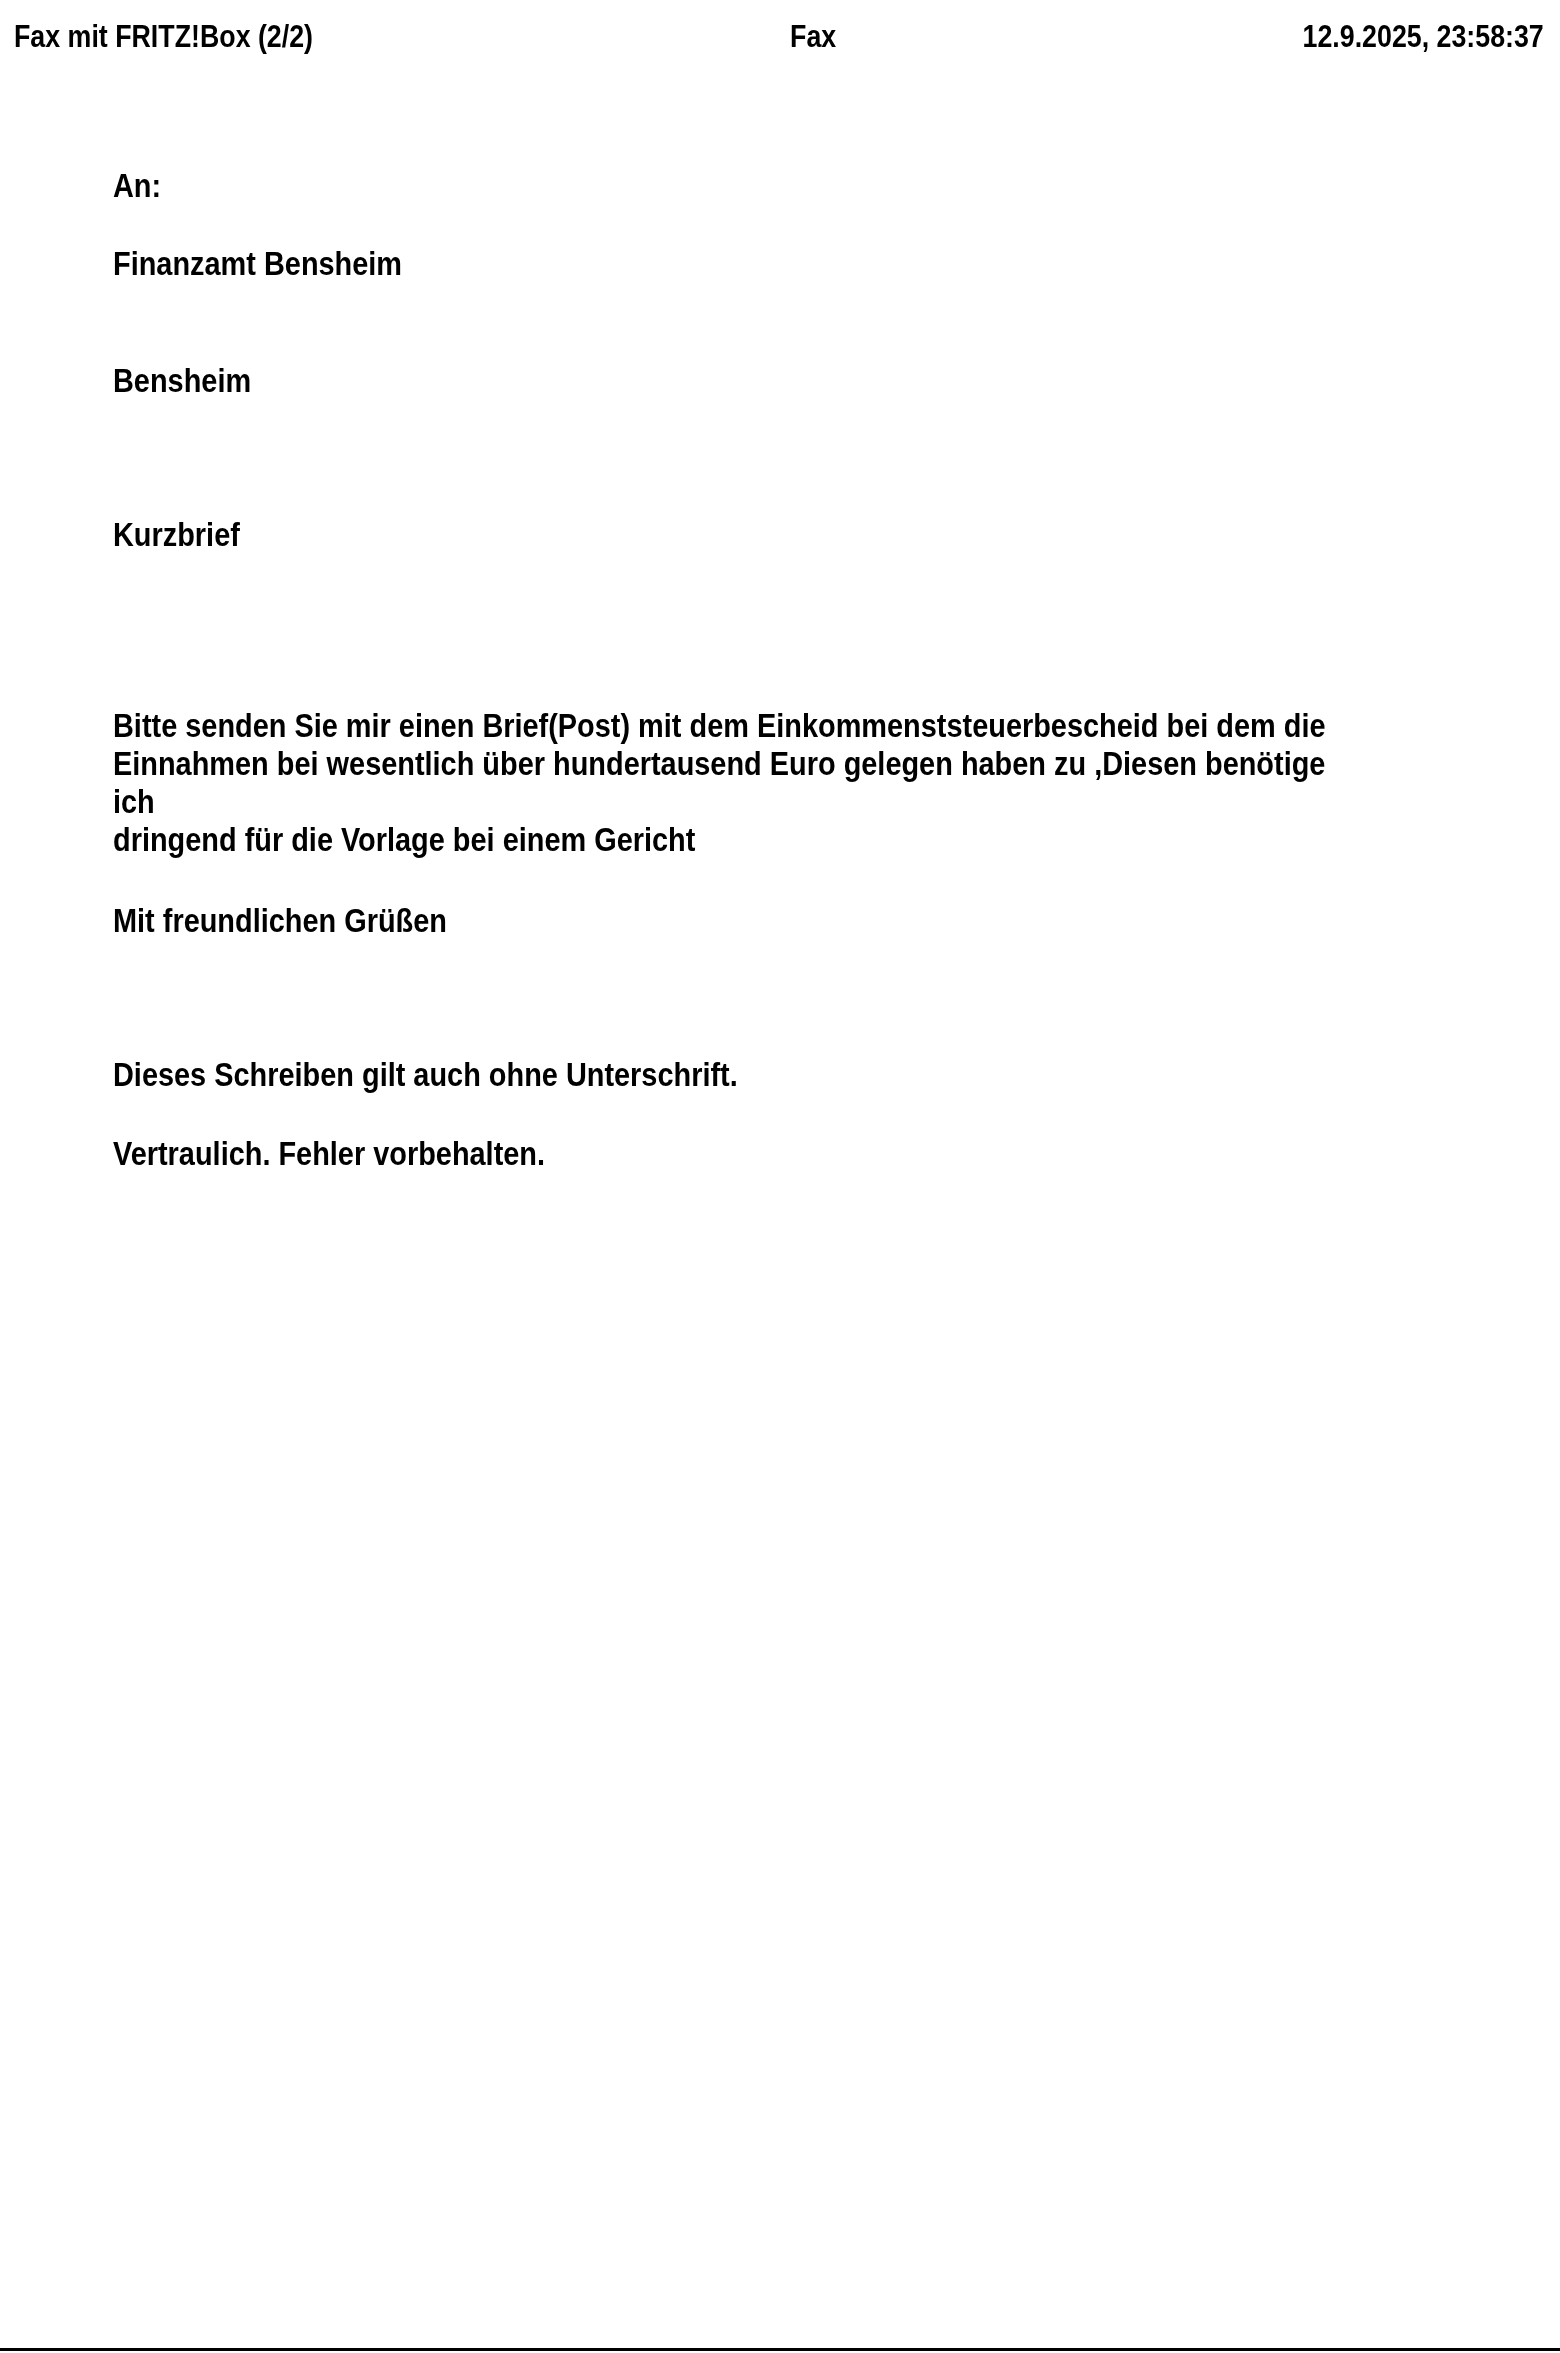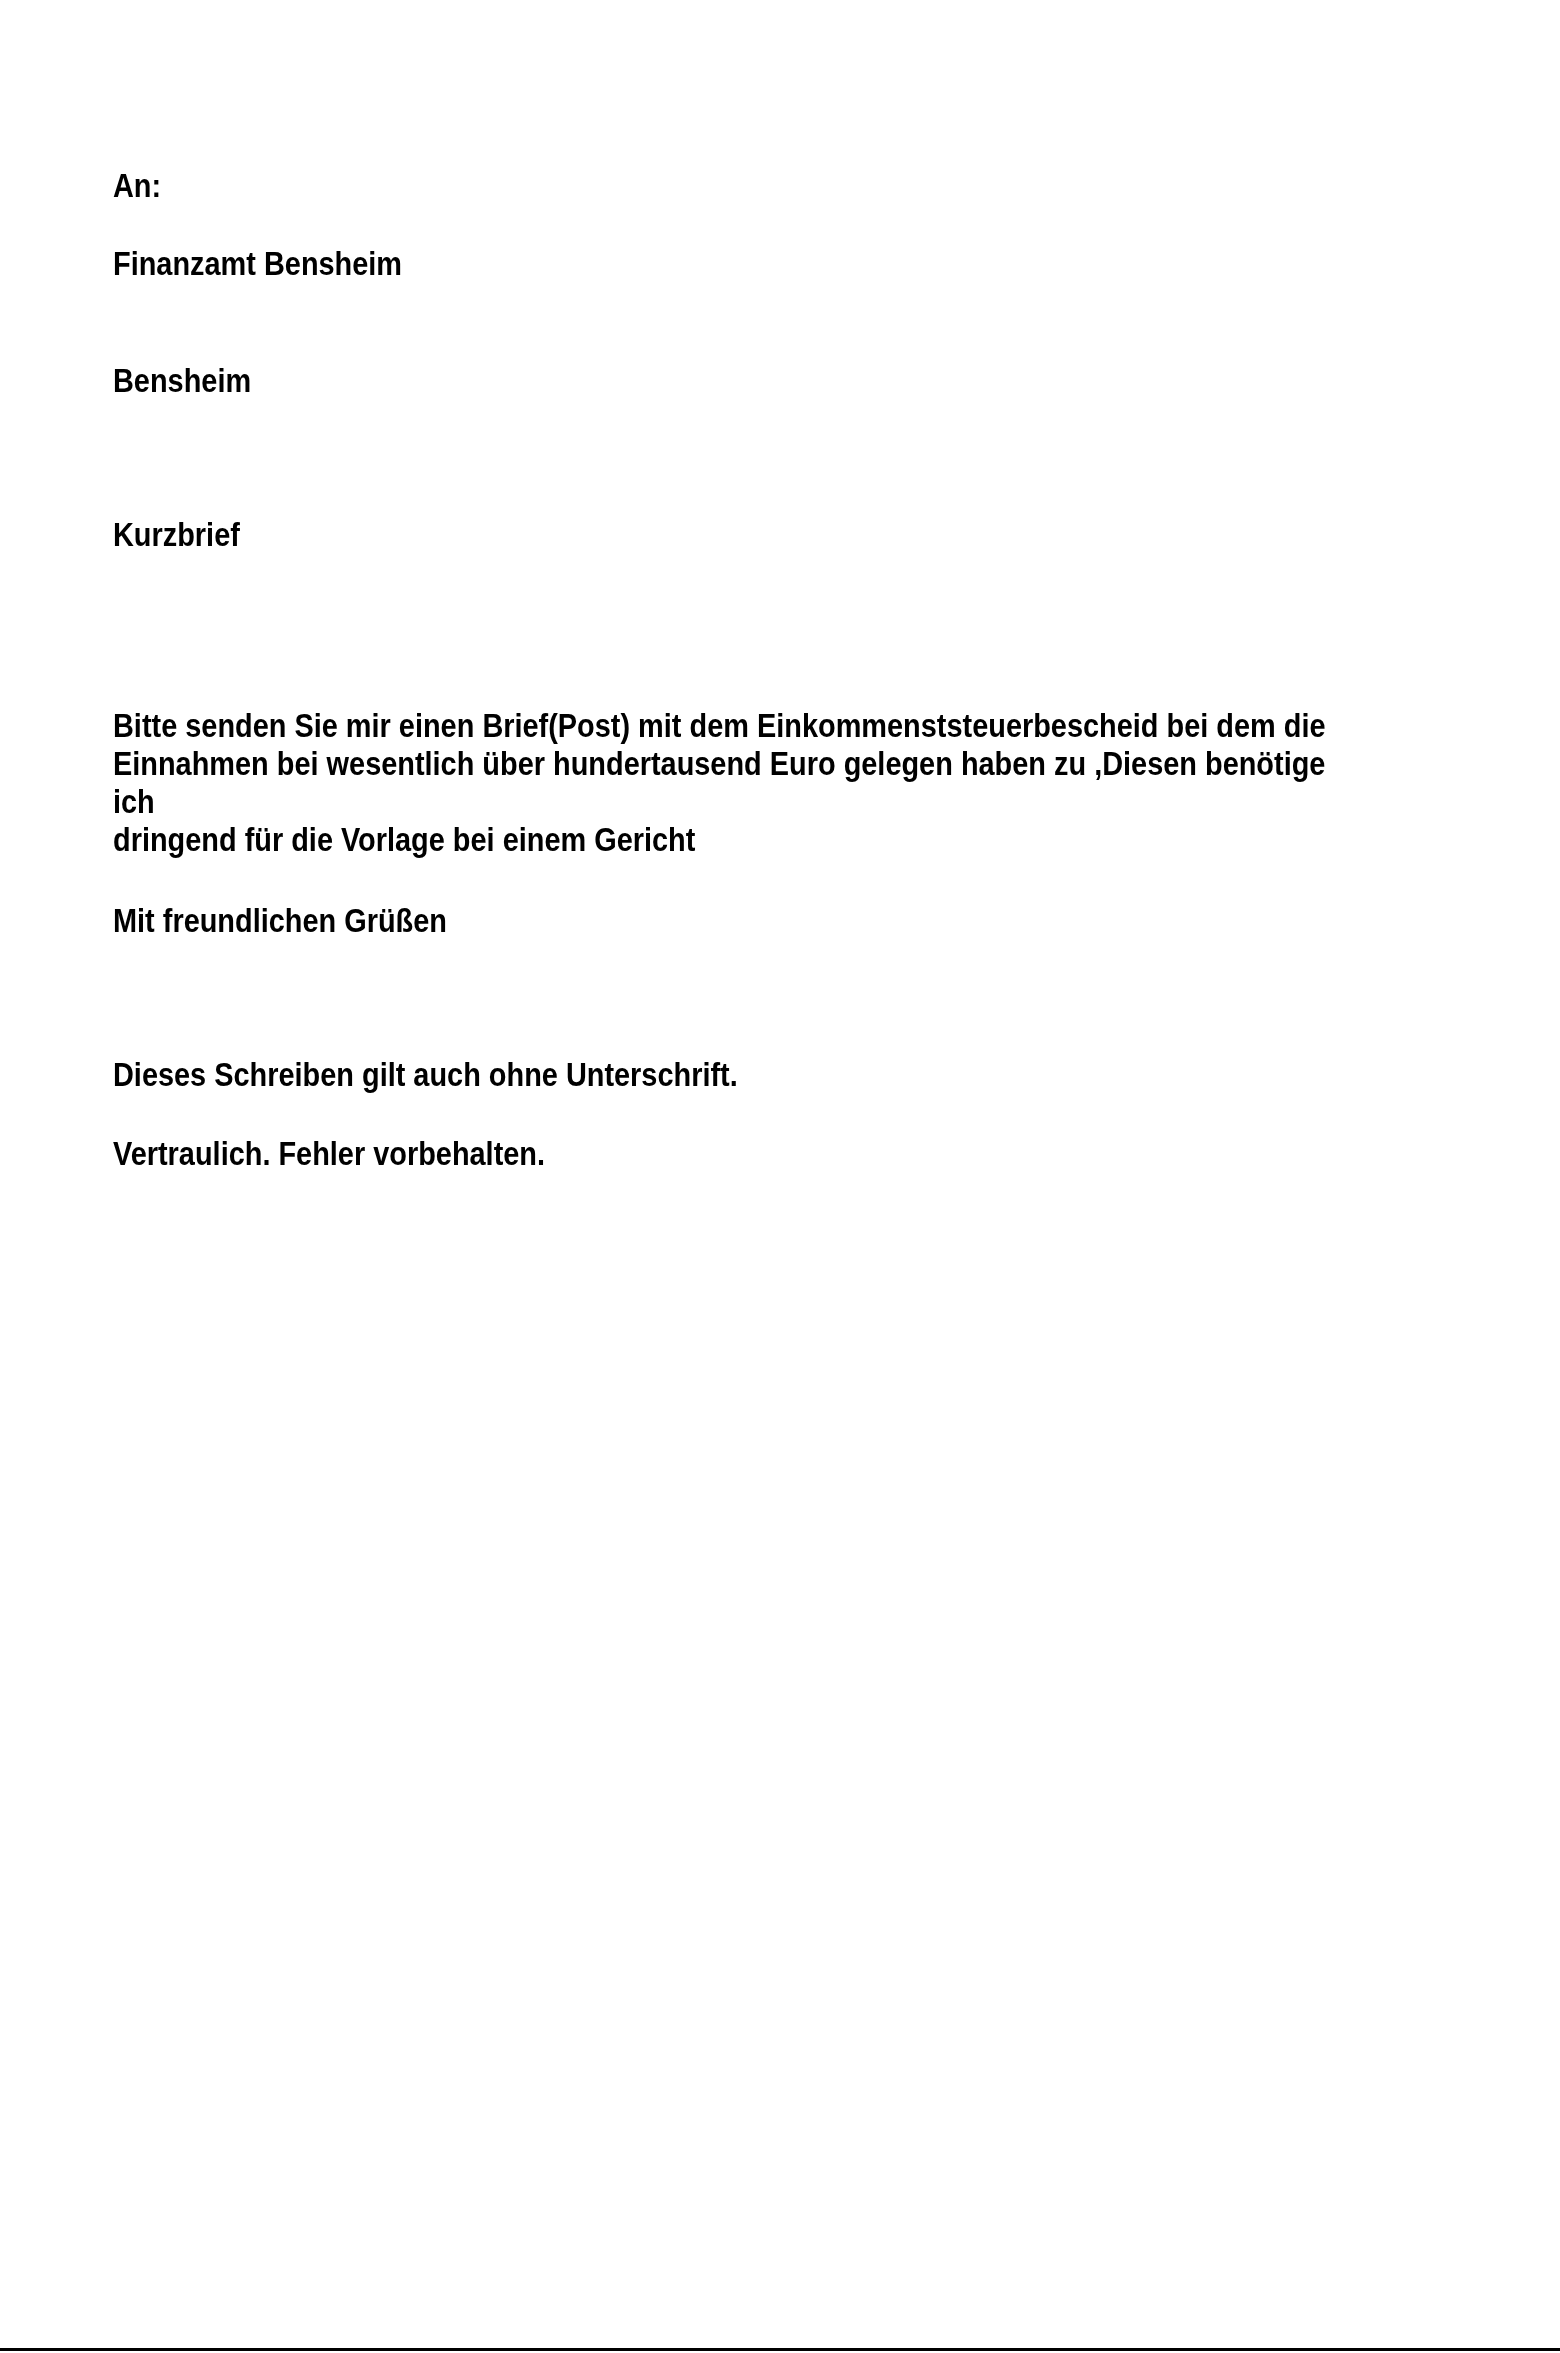--- a/index.html
+++ b/index.html
@@ -66,20 +66,25 @@
     top: 2348px;
     height: 3.1px;
     background: #000000;
   }
 </style>
 </head>
 <body>
 
 <div class="page">
 
+  <div class="fax-header">
+    <span class="h-item h-left">Fax mit FRITZ!Box (2/2)</span>
+    <span class="h-item h-center">Fax</span>
+    <span class="h-item h-right">12.9.2025, 23:58:37</span>
+  </div>
 
   <div class="tline t-an">An:</div>
 
   <div class="tline t-recipient">Finanzamt Bensheim</div>
 
   <div class="tline t-city">Bensheim</div>
 
   <div class="tline t-subject">Kurzbrief</div>
 
   <div class="tline t-body">Bitte senden Sie mir einen Brief(Post) mit dem Einkommenststeuerbescheid bei dem die

